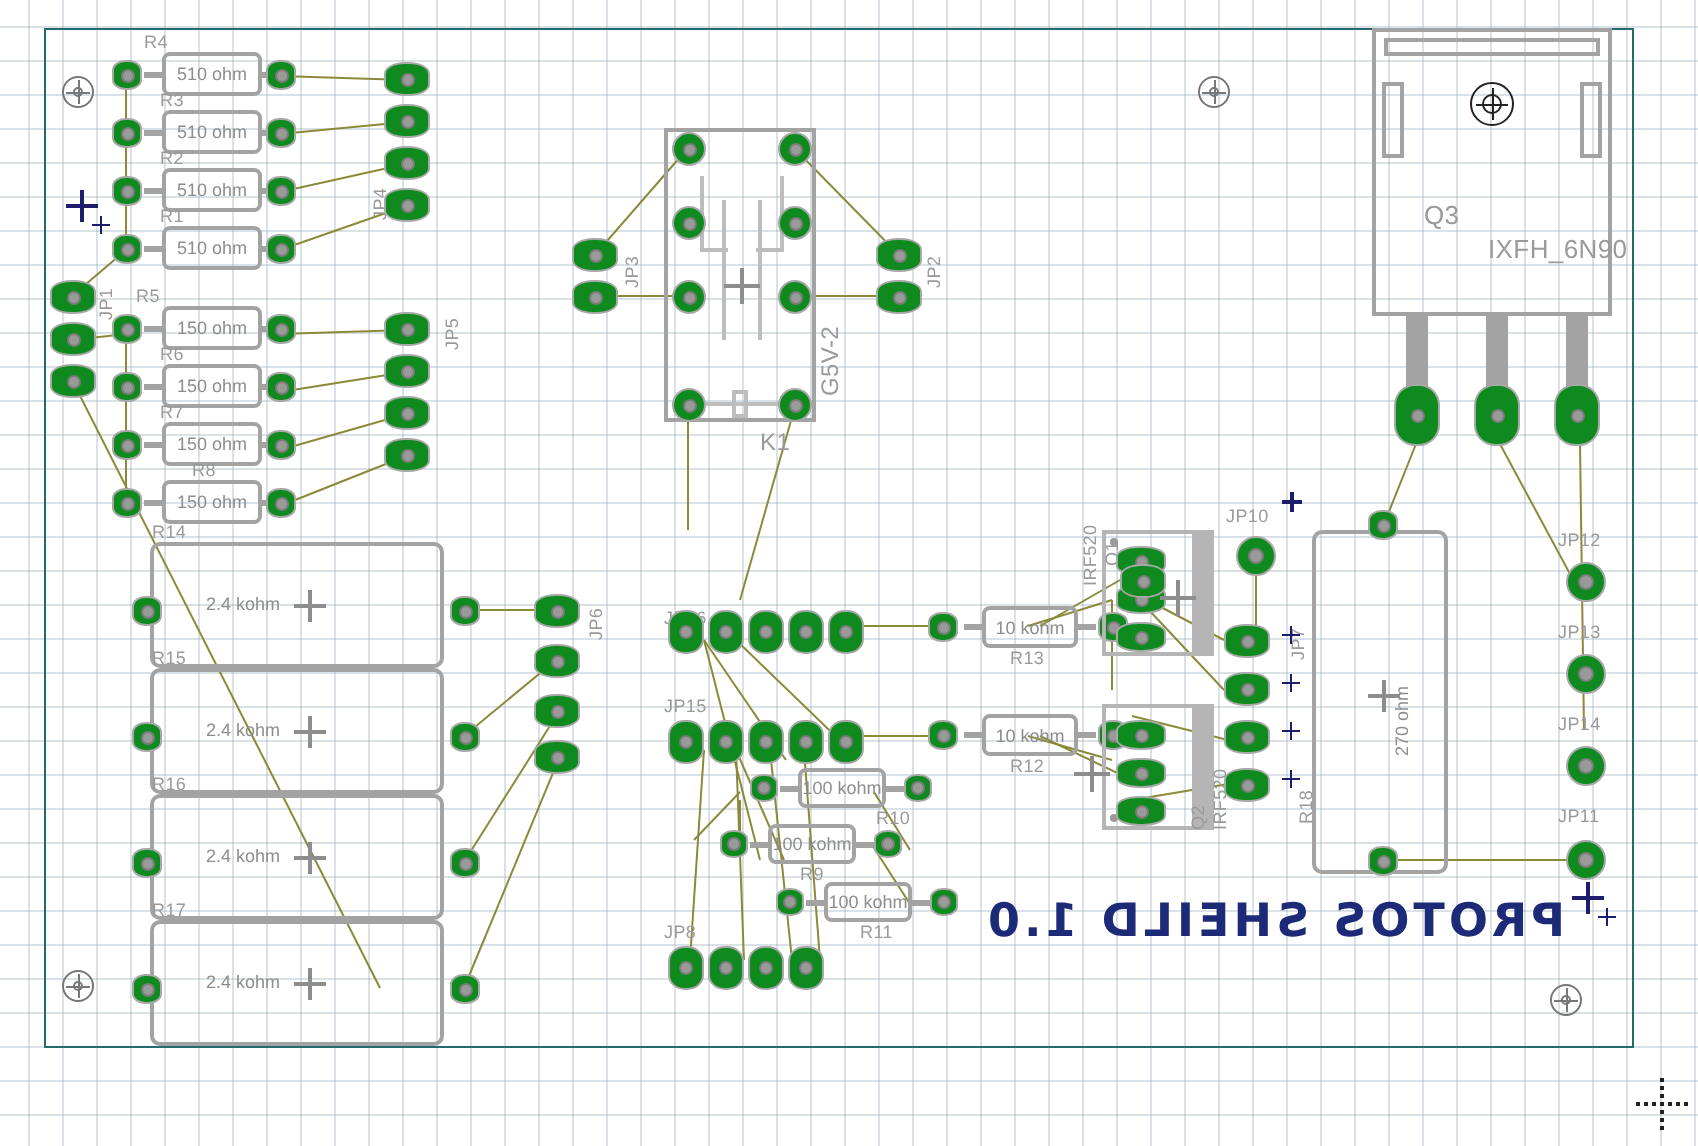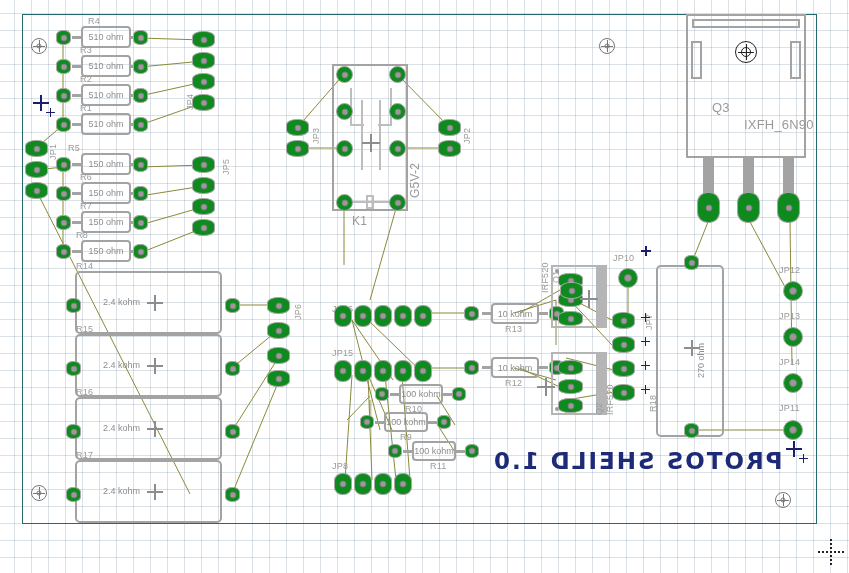--- a/index.html
+++ b/index.html
@@ -193,21 +193,21 @@
   <div class="mhole" style="left:599px;top:38px">
       <span class="ctr"></span>
     </div>
   <div class="mhole" style="left:31px;top:485px">
       <span class="ctr"></span>
     </div>
   <div class="mhole" style="left:775px;top:492px">
       <span class="ctr"></span>
     </div>
 
-  <div class="silk-lbl" style="left:88px;top:16px">R4</div>
+  <div class="silk-lbl" style="left:72px;top:16px">R4</div>
   <div class="res" style="left:72px;top:26px;width:68px;height:22px">
     <div class="lead-l"></div>
       <div class="lead-r"></div>
     <div class="body"></div>
     <div class="rv">510 ohm</div>
   </div>
   <div class="silk-lbl" style="left:80px;top:45px">R3</div>
   <div class="res" style="left:72px;top:55px;width:68px;height:22px">
     <div class="lead-l"></div>
       <div class="lead-r"></div>
@@ -242,21 +242,21 @@
     <div class="body"></div>
     <div class="rv">150 ohm</div>
   </div>
   <div class="silk-lbl" style="left:80px;top:201px">R7</div>
   <div class="res" style="left:72px;top:211px;width:68px;height:22px">
     <div class="lead-l"></div>
       <div class="lead-r"></div>
     <div class="body"></div>
     <div class="rv">150 ohm</div>
   </div>
-  <div class="silk-lbl" style="left:76px;top:230px">R8</div>
+  <div class="silk-lbl" style="left:96px;top:230px">R8</div>
   <div class="res" style="left:72px;top:240px;width:68px;height:22px">
     <div class="lead-l"></div>
       <div class="lead-r"></div>
     <div class="body"></div>
     <div class="rv">150 ohm</div>
   </div>
 
   <div class="pad obl" style="left:56px;top:30px;width:15px;height:15px">
       <div class="outer"></div>
       <div class="hole"></div>
@@ -447,21 +447,21 @@
 
   <div id="k1-body" style="left:332px;top:64px;width:76px;height:147px"></div>
   <div class="k1-art" style="left:350px;top:88px;width:14px;height:38px;border-right:none;border-top:none"></div>
   <div class="k1-art" style="left:378px;top:88px;width:14px;height:38px;border-left:none;border-top:none"></div>
   <div class="k1-line" style="left:361px;top:100px;width:2px;height:70px"></div>
   <div class="k1-line" style="left:379px;top:100px;width:2px;height:70px"></div>
   <div class="xh" style="left:362px;top:134px;width:18px;height:18px"></div>
   <div class="k1-line" style="left:352px;top:201px;width:38px;height:2px"></div>
   <div class="k1-art" style="left:366px;top:195px;width:8px;height:14px"></div>
   <div class="silk-lbl big rot" style="left:408px;top:198px">G5V-2</div>
-  <div class="silk-lbl big" style="left:352px;top:214px">K1</div>
+  <div class="silk-lbl big" style="left:380px;top:214px">K1</div>
 
   <div class="pad round" style="left:336px;top:66px;width:17px;height:17px">
       <div class="outer"></div>
       <div class="hole"></div>
     </div>
   <div class="pad round" style="left:389px;top:66px;width:17px;height:17px">
       <div class="outer"></div>
       <div class="hole"></div>
     </div>
   <div class="pad round" style="left:336px;top:103px;width:17px;height:17px">
@@ -602,21 +602,21 @@
       <div class="outer"></div>
       <div class="hole"></div>
     </div>
 
   <div class="res" style="left:390px;top:384px;width:62px;height:20px">
     <div class="lead-l"></div>
       <div class="lead-r"></div>
     <div class="body"></div>
     <div class="rv">100 kohm</div>
   </div>
-  <div class="silk-lbl" style="left:405px;top:404px">R10</div>
+  <div class="silk-lbl" style="left:438px;top:404px">R10</div>
   <div class="pad obl" style="left:375px;top:387px;width:14px;height:14px">
       <div class="outer"></div>
       <div class="hole"></div>
     </div>
   <div class="pad obl" style="left:452px;top:387px;width:14px;height:14px">
       <div class="outer"></div>
       <div class="hole"></div>
     </div>
 
   <div class="res" style="left:375px;top:412px;width:62px;height:20px">

